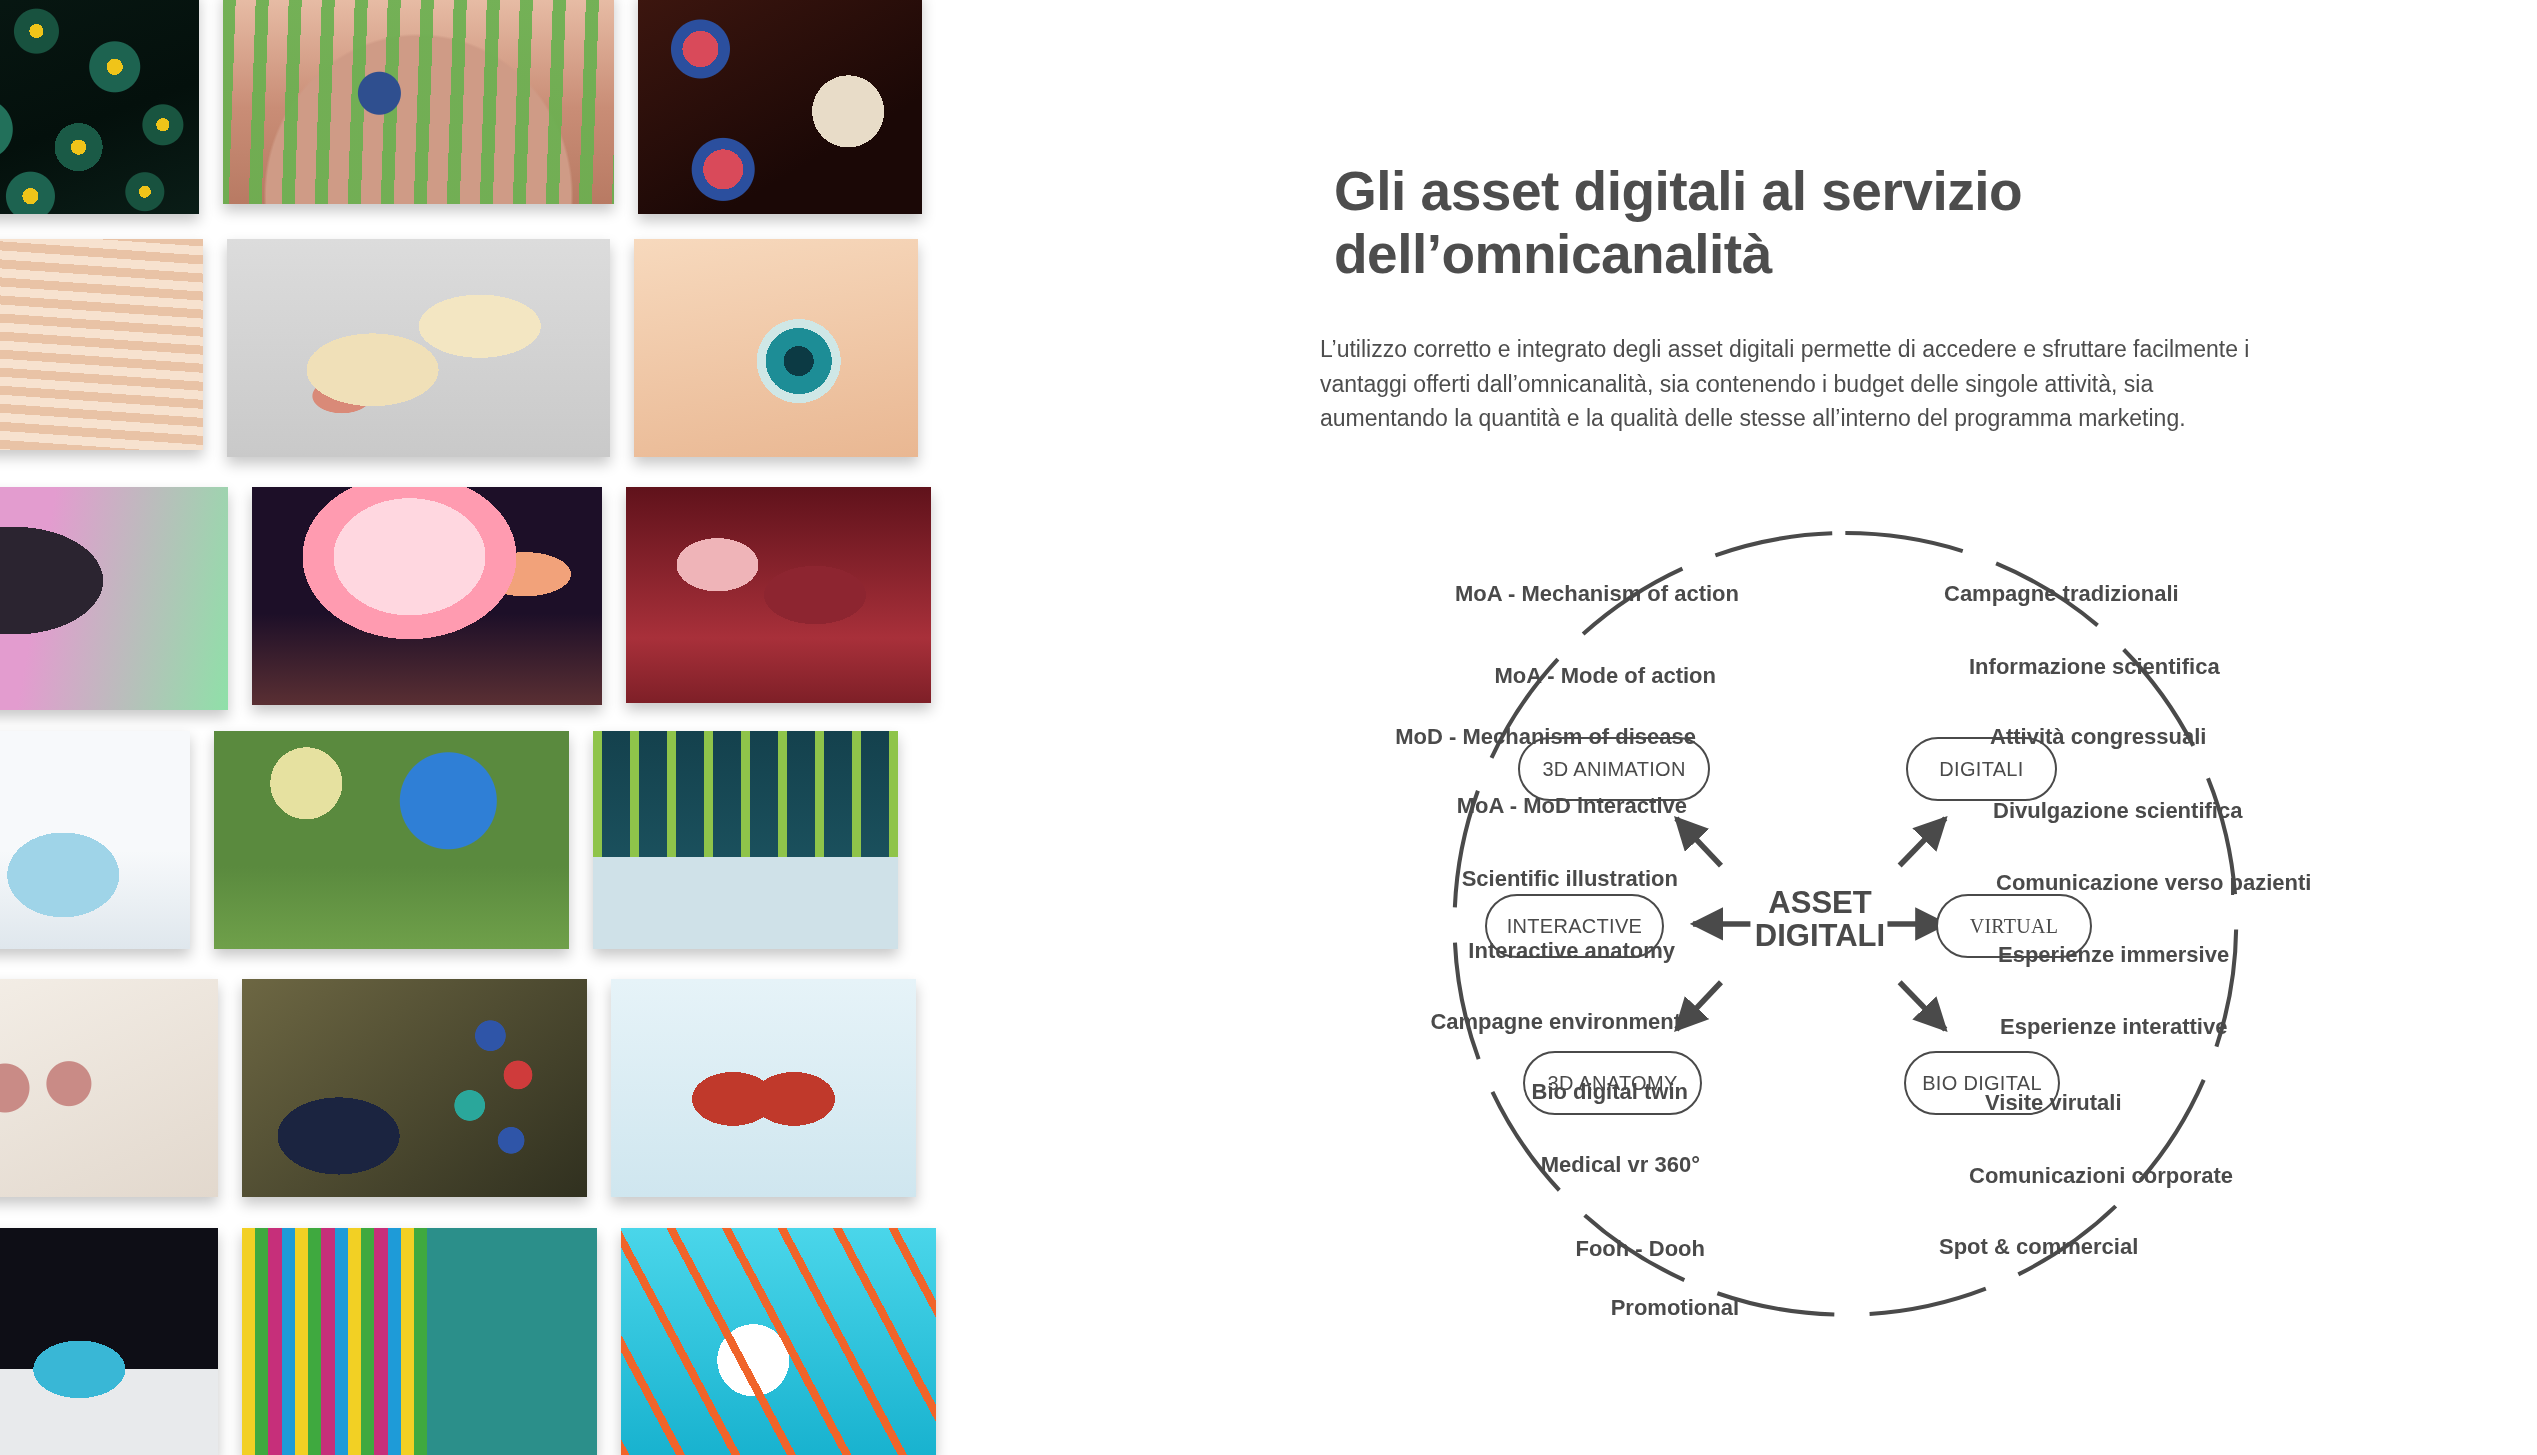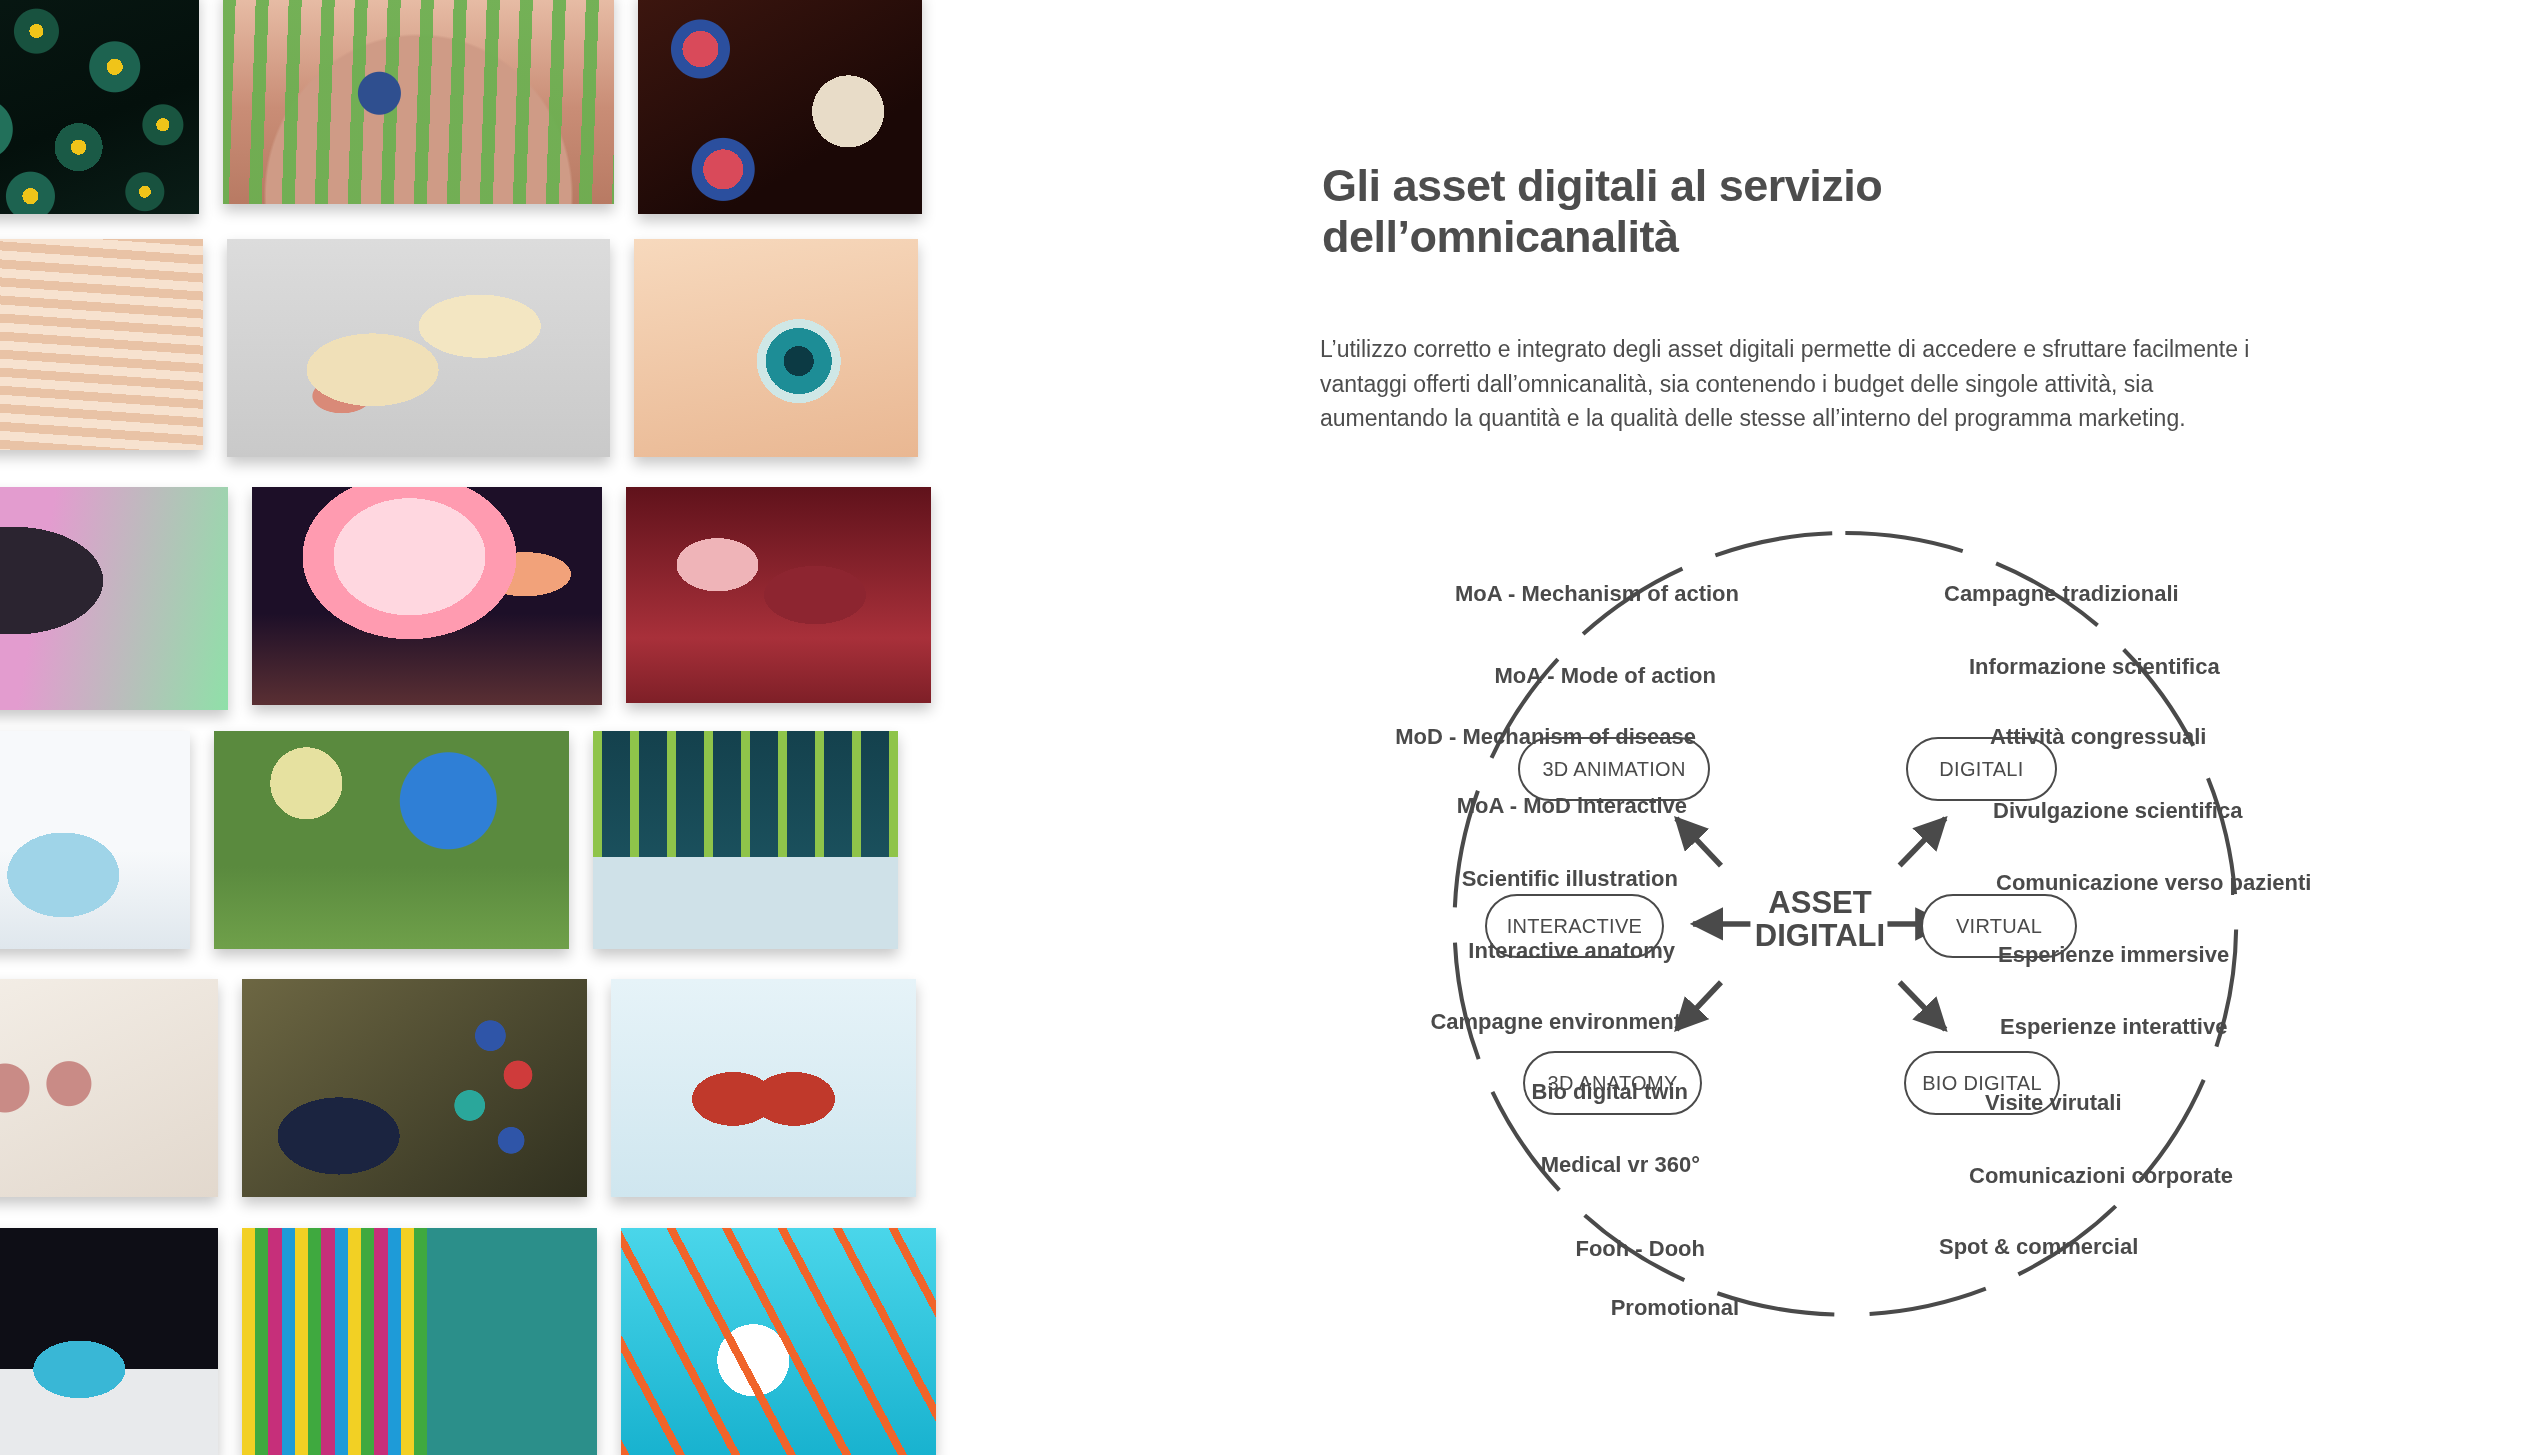--- a/index.html
+++ b/index.html
@@ -22,22 +22,22 @@
     position:relative;
     box-shadow:0 7px 13px rgba(0,0,0,.22);
     overflow:hidden;
     flex:0 0 auto;
   }
   .ph .grain{position:absolute;inset:0;}
 
   
   #right{position:absolute;left:1320px;top:0;width:1274px;height:1456px;}
   #title{
-    position:absolute;left:2px;top:160px;width:873px;
-    font-size:45px;line-height:1.14;font-weight:bold;color:#4d4d4d;
+    position:absolute;left:14px;top:160px;width:873px;
+    font-size:55px;line-height:1.14;font-weight:bold;color:#4d4d4d;
     letter-spacing:-0.5px;
   }
   #para{
     position:absolute;left:0;top:332px;width:934px;
     font-size:23px;line-height:1.5;color:#4d4d4d;
   }
 
   
   #diagram{position:absolute;left:1320px;top:0;width:1274px;height:1456px;}
   #diagram svg{position:absolute;left:0;top:0;}
@@ -243,21 +243,21 @@
   </svg>
 
   <div id="core" style="left:424px;top:887px;width:152px;">
     <div>ASSET</div>
     <div>DIGITALI</div>
   </div>
 
   <div class="pill" style="left:198px;top:737px;width:188px;height:60px;">3D ANIMATION</div>
   <div class="pill" style="left:586px;top:737px;width:147px;height:60px;">DIGITALI</div>
   <div class="pill" style="left:165px;top:894px;width:175px;height:60px;">INTERACTIVE</div>
-  <div class="pill" style="left:601px;top:894px;width:152px;height:60px;">VIRTUAL</div>
+  <div class="pill" style="left:616px;top:894px;width:152px;height:60px;font-family:Liberation Serif, serif;">VIRTUAL</div>
   <div class="pill" style="left:203px;top:1051px;width:175px;height:60px;">3D ANATOMY</div>
   <div class="pill" style="left:584px;top:1051px;width:152px;height:60px;">BIO DIGITAL</div>
 
   <div class="olabel l" style="left:419px;top:594px;">MoA - Mechanism of action</div>
   <div class="olabel l" style="left:396px;top:676px;">MoA - Mode of action</div>
   <div class="olabel l" style="left:376px;top:737px;">MoD - Mechanism of disease</div>
   <div class="olabel l" style="left:367px;top:806px;">MoA - MoD interactive</div>
   <div class="olabel l" style="left:358px;top:879px;">Scientific illustration</div>
   <div class="olabel l" style="left:355px;top:951px;">Interactive anatomy</div>
   <div class="olabel l" style="left:361px;top:1022px;">Campagne environment</div>

